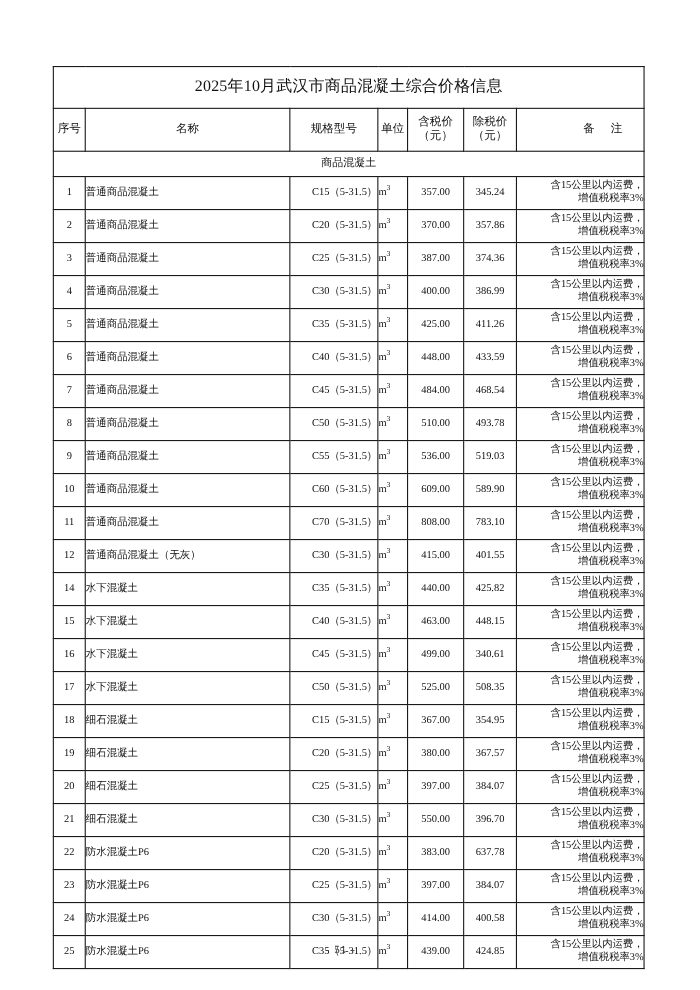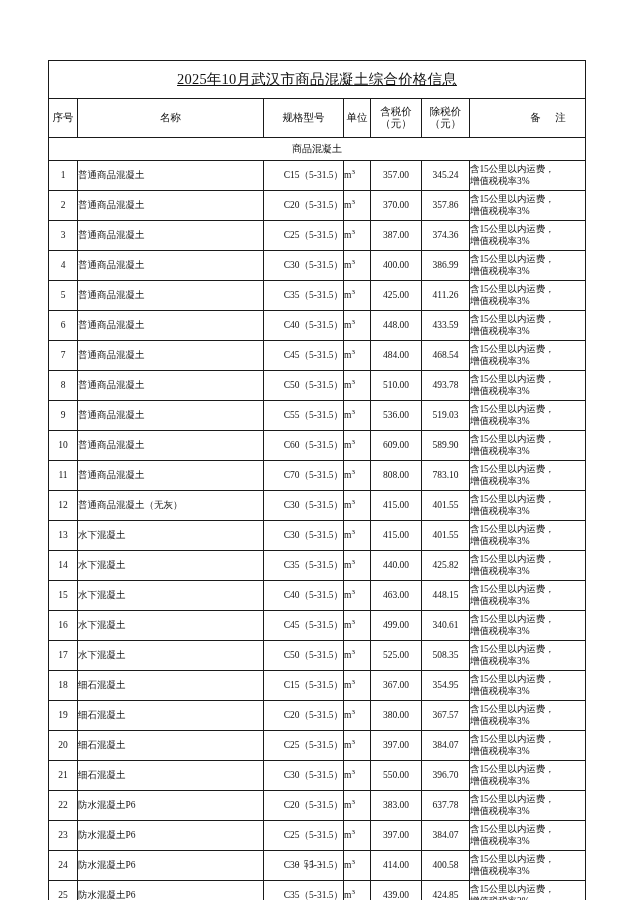--- a/index.html
+++ b/index.html
@@ -48,21 +48,20 @@
 
   
   .title-cell {
     text-align: center;
     font-size: 14.5px;
     font-weight: bold;
     letter-spacing: 0.2px;
     height: 37px;
     line-height: 37px;
     white-space: nowrap;
-    text-decoration: underline;
   }
 
   
   .hdr td {
     text-align: center;
     font-size: 10.5px;
     font-weight: bold;
     height: 38px;
     line-height: 1.15;
   }
@@ -89,21 +88,21 @@
     height: 29px;
     font-size: 9.5px;
     line-height: 1.18;
   }
   td.c-no     { text-align: center; }
   td.c-name   { text-align: left;  padding-left: 6px; }
   td.c-spec   { text-align: right;  padding-left: 4px; }
   td.c-unit   { text-align: left; }
   td.c-price  { text-align: center; }
   td.c-remark {
-    text-align: left;
+    text-align: right;
     padding-left: 3px;
     padding-right: 2px;
     font-size: 8.6px;
     line-height: 1.25;
     letter-spacing: -0.1px;
     margin-top: 11px;
   }
   td.c-remark .rm-line { display: block; white-space: nowrap; }
 
   .sup { font-size: 7px; vertical-align: super; line-height: 0; }
@@ -304,32 +303,20 @@
             <td class="c-spec">C30（5-31.5）</td>
             <td class="c-unit">m<span class="sup">3</span></td>
             <td class="c-price">415.00</td>
             <td class="c-price">401.55</td>
             <td class="c-remark">
               <span class="rm-line">含15公里以内运费，</span>
               <span class="rm-line">增值税税率3%</span>
             </td>
           </tr>
           <tr class="data-row">
-            <td class="c-no">13</td>
-            <td class="c-name">水下混凝土</td>
-            <td class="c-spec">C30（5-31.5）</td>
-            <td class="c-unit">m<span class="sup">3</span></td>
-            <td class="c-price">415.00</td>
-            <td class="c-price">401.55</td>
-            <td class="c-remark">
-              <span class="rm-line">含15公里以内运费，</span>
-              <span class="rm-line">增值税税率3%</span>
-            </td>
-          </tr>
-          <tr class="data-row">
             <td class="c-no">14</td>
             <td class="c-name">水下混凝土</td>
             <td class="c-spec">C35（5-31.5）</td>
             <td class="c-unit">m<span class="sup">3</span></td>
             <td class="c-price">440.00</td>
             <td class="c-price">425.82</td>
             <td class="c-remark">
               <span class="rm-line">含15公里以内运费，</span>
               <span class="rm-line">增值税税率3%</span>
             </td>

